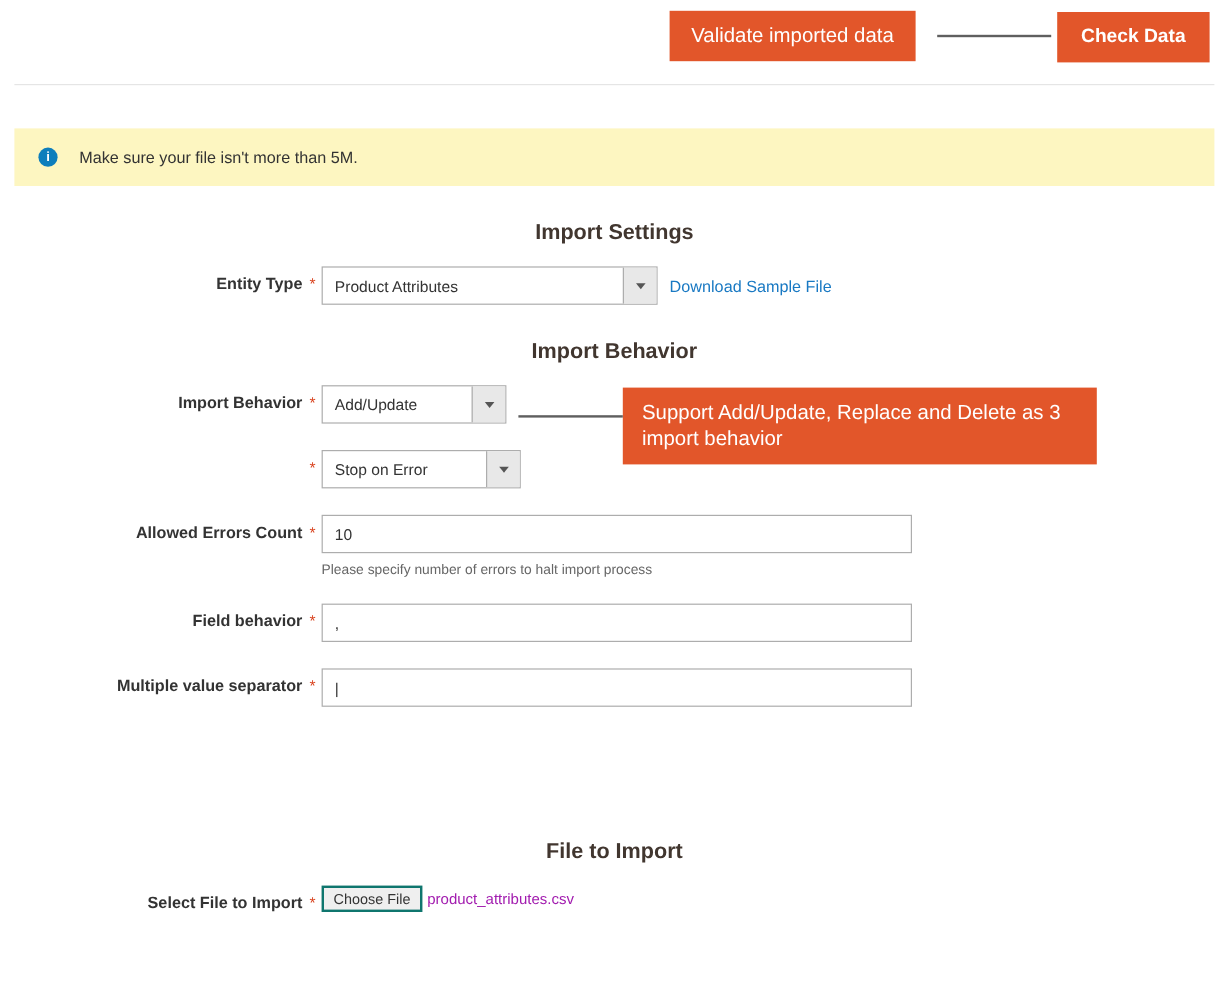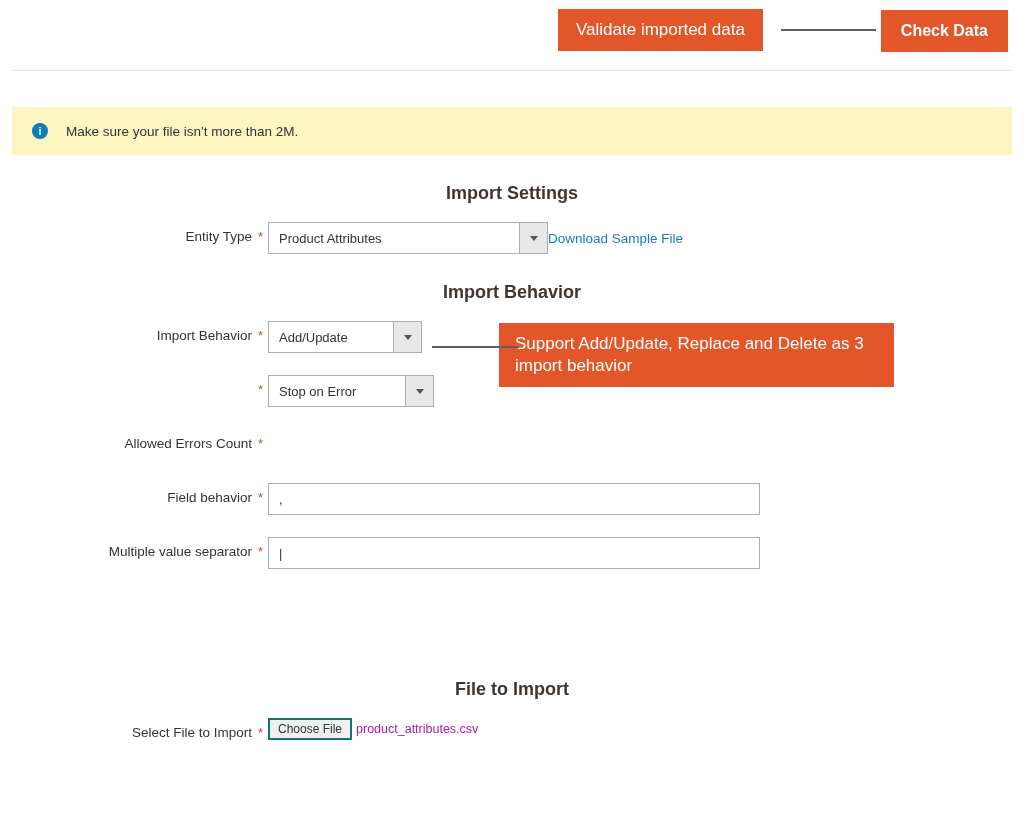--- a/index.html
+++ b/index.html
@@ -88,21 +88,21 @@
 .form-row {
   display: flex;
   align-items: flex-start;
   margin-bottom: 22px;
   min-height: 32px;
 }
 .form-label {
   width: 258px;
   text-align: right;
   font-size: 13.5px;
-  font-weight: 400;
+  font-weight: 700;
   color: #333;
   padding-top: 7px;
   padding-right: 6px;
 }
 .req {
   color: #d9431f;
   padding: 7px 8px 0 0;
   font-size: 13px;
   width: 10px;
   text-align: left;
@@ -144,39 +144,40 @@
   border-left: 4px solid transparent;
   border-right: 4px solid transparent;
   border-top: 5px solid #555;
 }
 .select.w-280 .select-text { width: 226px; }
 .select.w-152 .select-text { width: 100px; }
 .select.w-165 .select-text { width: 112px; }
 .link {
   color: #1979c3;
   font-size: 13.5px;
+  margin-left: 10px;
   cursor: pointer;
 }
 .text-input {
   width: 492px;
   height: 32px;
   border: 1px solid #adadad;
   padding: 0 10px;
   font-size: 13px;
   color: #333;
 }
 .hint {
   font-size: 11.5px;
   color: #666;
   margin-top: 8px;
 }
 .callout-mid {
   position: absolute;
   top: 323px;
-  left: 499px;
+  left: 519px;
   background: #e2562a;
   color: #fff;
   font-size: 17px;
   padding: 10px 16px;
   width: 395px;
   line-height: 1.3;
 }
 .conn2 {
   position: absolute;
   top: 346px;
@@ -206,21 +207,21 @@
 <div class="topbar">
   <button class="btn-primary">Check Data</button>
 </div>
 <div class="callout small">Validate imported data</div>
 <div class="conn1"></div>
 
 <div class="divider"></div>
 
 <div class="notice">
   <span class="notice-icon">i</span>
-  <span>Make sure your file isn't more than 2M.</span>
+  <span>Make sure your file isn't more than 5M.</span>
 </div>
 
 <div class="section-title">Import Settings</div>
 
 <div class="form-row">
   <div class="form-label">Entity Type</div>
   <div class="req">*</div>
   <div class="form-inline">
     <div class="select w-280">
       <div class="select-text">Product Attributes</div>
@@ -249,20 +250,24 @@
   <div class="req">*</div>
   <div class="select w-165">
     <div class="select-text">Stop on Error</div>
     <div class="select-arrow"></div>
   </div>
 </div>
 
 <div class="form-row">
   <div class="form-label">Allowed Errors Count</div>
   <div class="req">*</div>
+  <div class="form-control-wrap">
+    <input class="text-input" type="text" value="10" style="">
+    <div class="hint">Please specify number of errors to halt import process</div>
+  </div>
 </div>
 
 <div class="form-row">
   <div class="form-label">Field behavior</div>
   <div class="req">*</div>
   <input class="text-input" type="text" value="," style="">
 </div>
 
 <div class="form-row">
   <div class="form-label">Multiple value separator</div>

